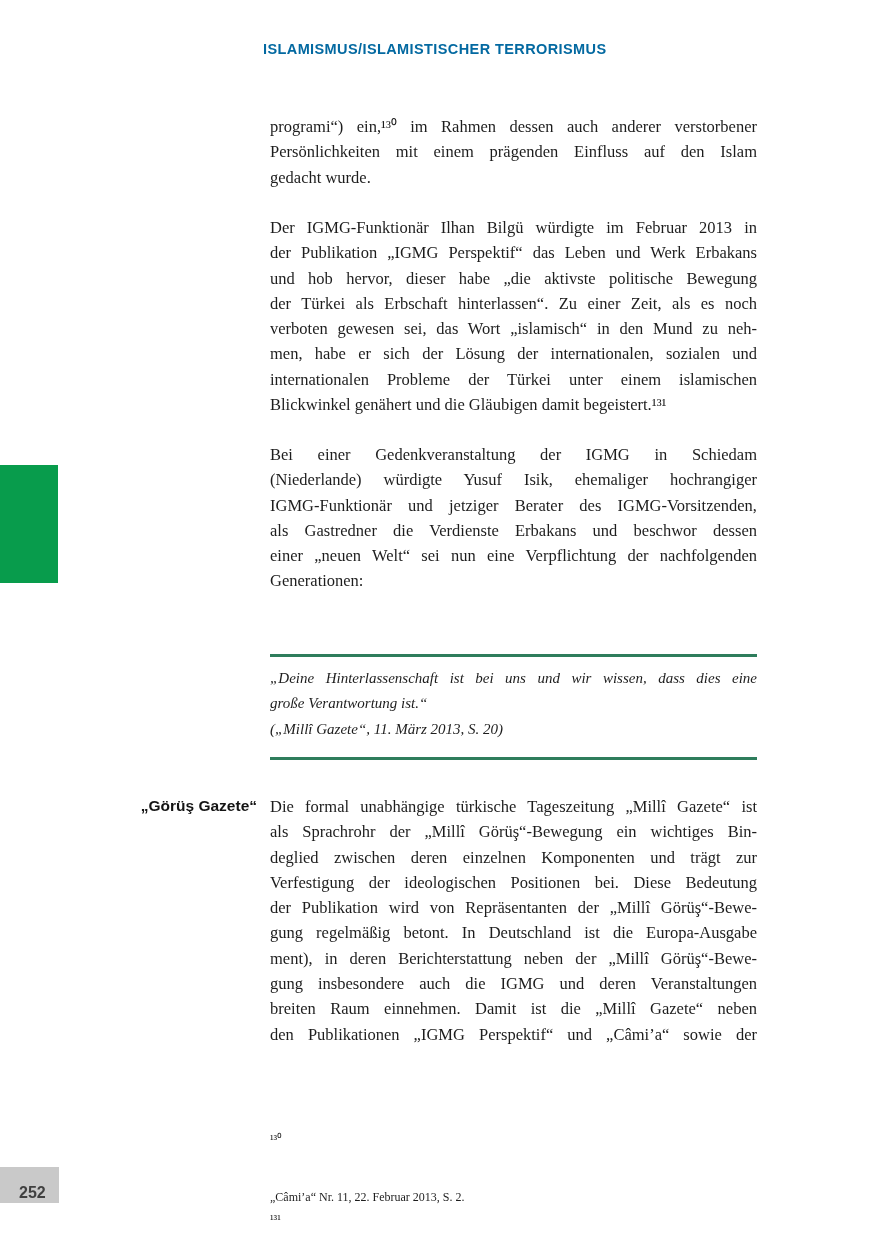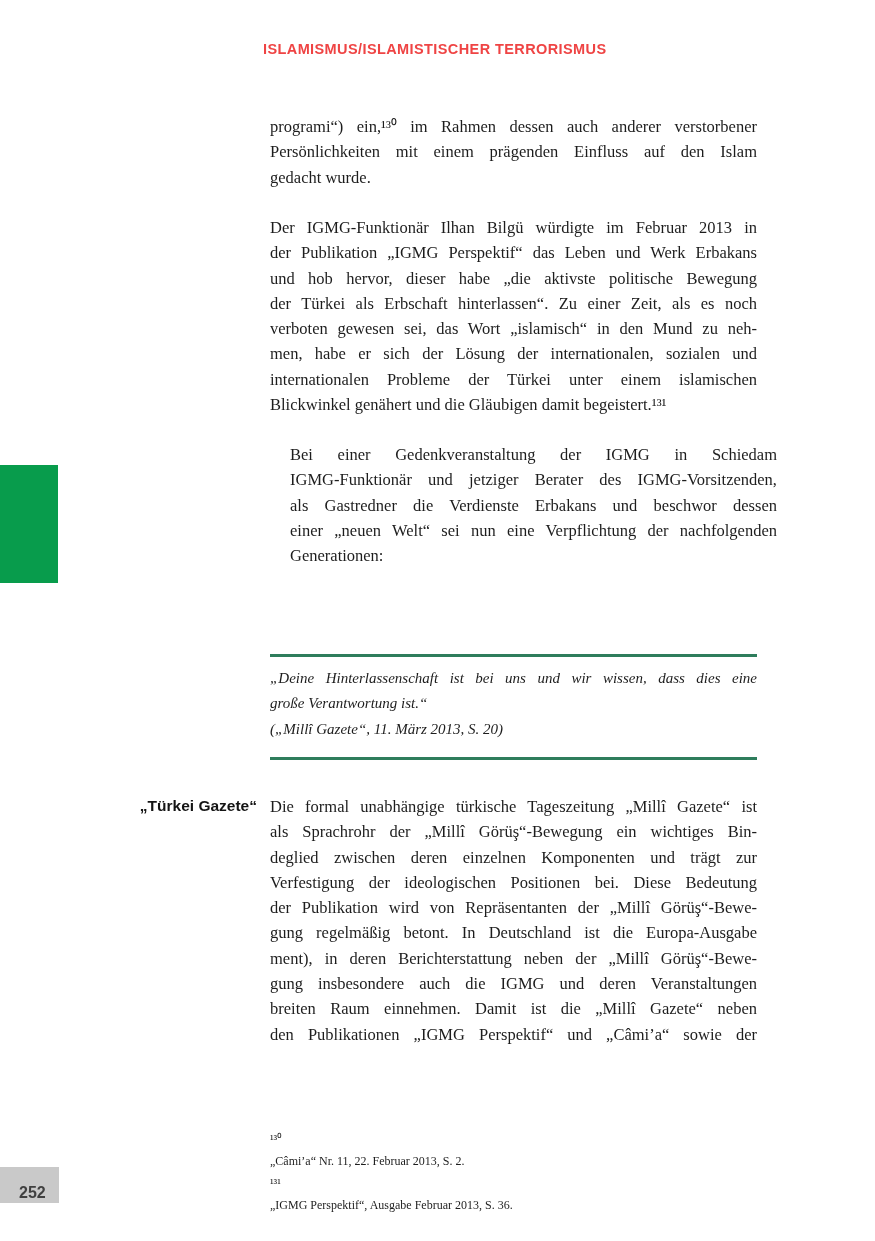--- a/index.html
+++ b/index.html
@@ -15,33 +15,33 @@
     width:875px;height:1241px;
     background:#ffffff;
     overflow:hidden;
     font-family:"Liberation Serif", serif;
     color:var(--ink);
   }
   .running-header{
     position:absolute;left:263px;top:41px;
     font-family:"Liberation Sans", sans-serif;
     font-size:14.5px;font-weight:700;letter-spacing:0.4px;
-    color:#ef4444;
+    color:#0369a1;
   }
   .accent-block{
     position:absolute;left:0;top:465px;width:58px;height:118px;
     background:var(--accent-green);
   }
   .body-col{
     position:absolute;left:270px;width:487px;
     font-size:16.5px;line-height:25.3px;
   }
   .p1{top:114px;}
   .p2{top:215px;}
-  .p3{top:442px;margin-left:20px;}
+  .p3{top:442px;}
   .p4{top:794px;}
   .jline{
     text-align:justify;
     text-align-last:justify;
     white-space:normal;
   }
   .jl-last{
     text-align-last:left;
   }
   .quote-rule{
@@ -61,21 +61,21 @@
     font-family:"Liberation Sans", sans-serif;
     font-weight:700;font-size:15.5px;
     color:#141414;
   }
   .footnotes{
     position:absolute;left:270px;top:1128px;width:487px;
     font-size:12px;line-height:22px;
   }
   .footnote-row{display:flex;flex-direction:column;}
   .fn-marker{width:20px;flex:0 0 20px;}
-  .fn-text{flex:1;}
+  .fn-text{flex:1;margin-top:36px;}
   .pagenum-box{
     position:absolute;left:0;top:1167px;width:59px;height:36px;
     background:var(--pagenum-bg);
     display:flex;align-items:center;
   }
   .pagenum{
     font-family:"Liberation Sans", sans-serif;
     font-weight:700;font-size:16px;color:#404040;
     padding-left:19px;
     margin-top:16px;
@@ -102,37 +102,38 @@
       <div class="jline">und hob hervor, dieser habe „die aktivste politische Bewegung</div>
       <div class="jline">der Türkei als Erbschaft hinterlassen“. Zu einer Zeit, als es noch</div>
       <div class="jline">verboten gewesen sei, das Wort „islamisch“ in den Mund zu neh-</div>
       <div class="jline">men, habe er sich der Lösung der internationalen, sozialen und</div>
       <div class="jline">internationalen Probleme der Türkei unter einem islamischen</div>
       <div class="jline jl-last">Blickwinkel genähert und die Gläubigen damit begeistert.¹³¹</div>
     </div>
 
   <div class="body-col p3">
       <div class="jline">Bei einer Gedenkveranstaltung der IGMG in Schiedam</div>
+      <div class="jline">(Niederlande) würdigte Yusuf Isik, ehemaliger hochrangiger</div>
       <div class="jline">IGMG-Funktionär und jetziger Berater des IGMG-Vorsitzenden,</div>
       <div class="jline">als Gastredner die Verdienste Erbakans und beschwor dessen</div>
       <div class="jline">einer „neuen Welt“ sei nun eine Verpflichtung der nachfolgenden</div>
       <div class="jline jl-last">Generationen:</div>
     </div>
 
   <div class="quote-rule top"></div>
 
   <div class="quote-text">
       <div class="jline">„Deine Hinterlassenschaft ist bei uns und wir wissen, dass dies eine</div>
       <div class="jline jl-last">große Verantwortung ist.“</div>
       <div class="jline jl-last">(„Millî Gazete“, 11. März 2013, S. 20)</div>
     </div>
 
   <div class="quote-rule bottom"></div>
 
-  <div class="margin-label">„Türkei Gazete“</div>
+  <div class="margin-label">„Görüş Gazete“</div>
 
   <div class="body-col p4">
       <div class="jline">Die formal unabhängige türkische Tageszeitung „Millî Gazete“ ist</div>
       <div class="jline">als Sprachrohr der „Millî Görüş“-Bewegung ein wichtiges Bin-</div>
       <div class="jline">deglied zwischen deren einzelnen Komponenten und trägt zur</div>
       <div class="jline">Verfestigung der ideologischen Positionen bei. Diese Bedeutung</div>
       <div class="jline">der Publikation wird von Repräsentanten der „Millî Görüş“-Bewe-</div>
       <div class="jline">gung regelmäßig betont. In Deutschland ist die Europa-Ausgabe</div>
       <div class="jline">ment), in deren Berichterstattung neben der „Millî Görüş“-Bewe-</div>
       <div class="jline">gung insbesondere auch die IGMG und deren Veranstaltungen</div>

